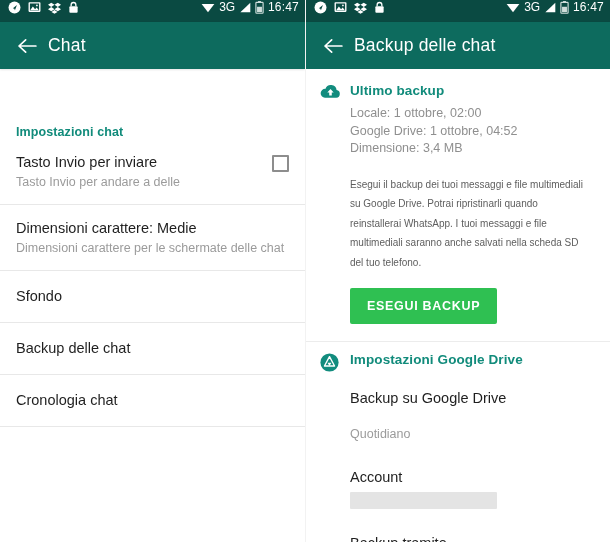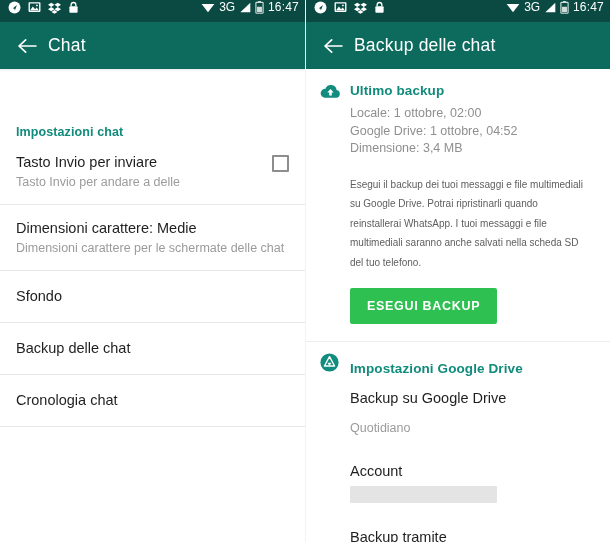--- a/index.html
+++ b/index.html
@@ -96,27 +96,27 @@
     cursor: pointer;
     font-family: "Liberation Sans", sans-serif;
   }
   .r-sep { height: 1px; background: #ececec; margin: 17px 0 0 0; }
   .r-row {
     padding: 13px 16px 12px 44px;
     display: flex; align-items: flex-start; cursor: pointer;
   }
   .r-row .rtxt { flex: 1; min-width: 0; }
   .r-row .rtitle { font-size: 14.5px; color: #1f1f1f; line-height: 19px; }
-  .r-row .rsub { font-size: 12.5px; color: #9b9b9b; line-height: 17px; margin-top: 12px; }
+  .r-row .rsub { font-size: 12.5px; color: #9b9b9b; line-height: 17px; margin-top: 18px; }
   .redact {
     height: 17px; width: 147px;
     background: #e4e4e4; border-radius: 1px;
     margin-top: 5px;
   }
-  .gdrive-head-row { display: flex; padding: 10px 16px 0 14px; align-items: flex-end; }
+  .gdrive-head-row { display: flex; padding: 10px 16px 0 14px; align-items: flex-start; }
 </style>
 </head>
 <body>
 
 <div class="screens">
 
   <div class="screen left">
 
     <div class="statusbar">
       <div class="sb-left">

